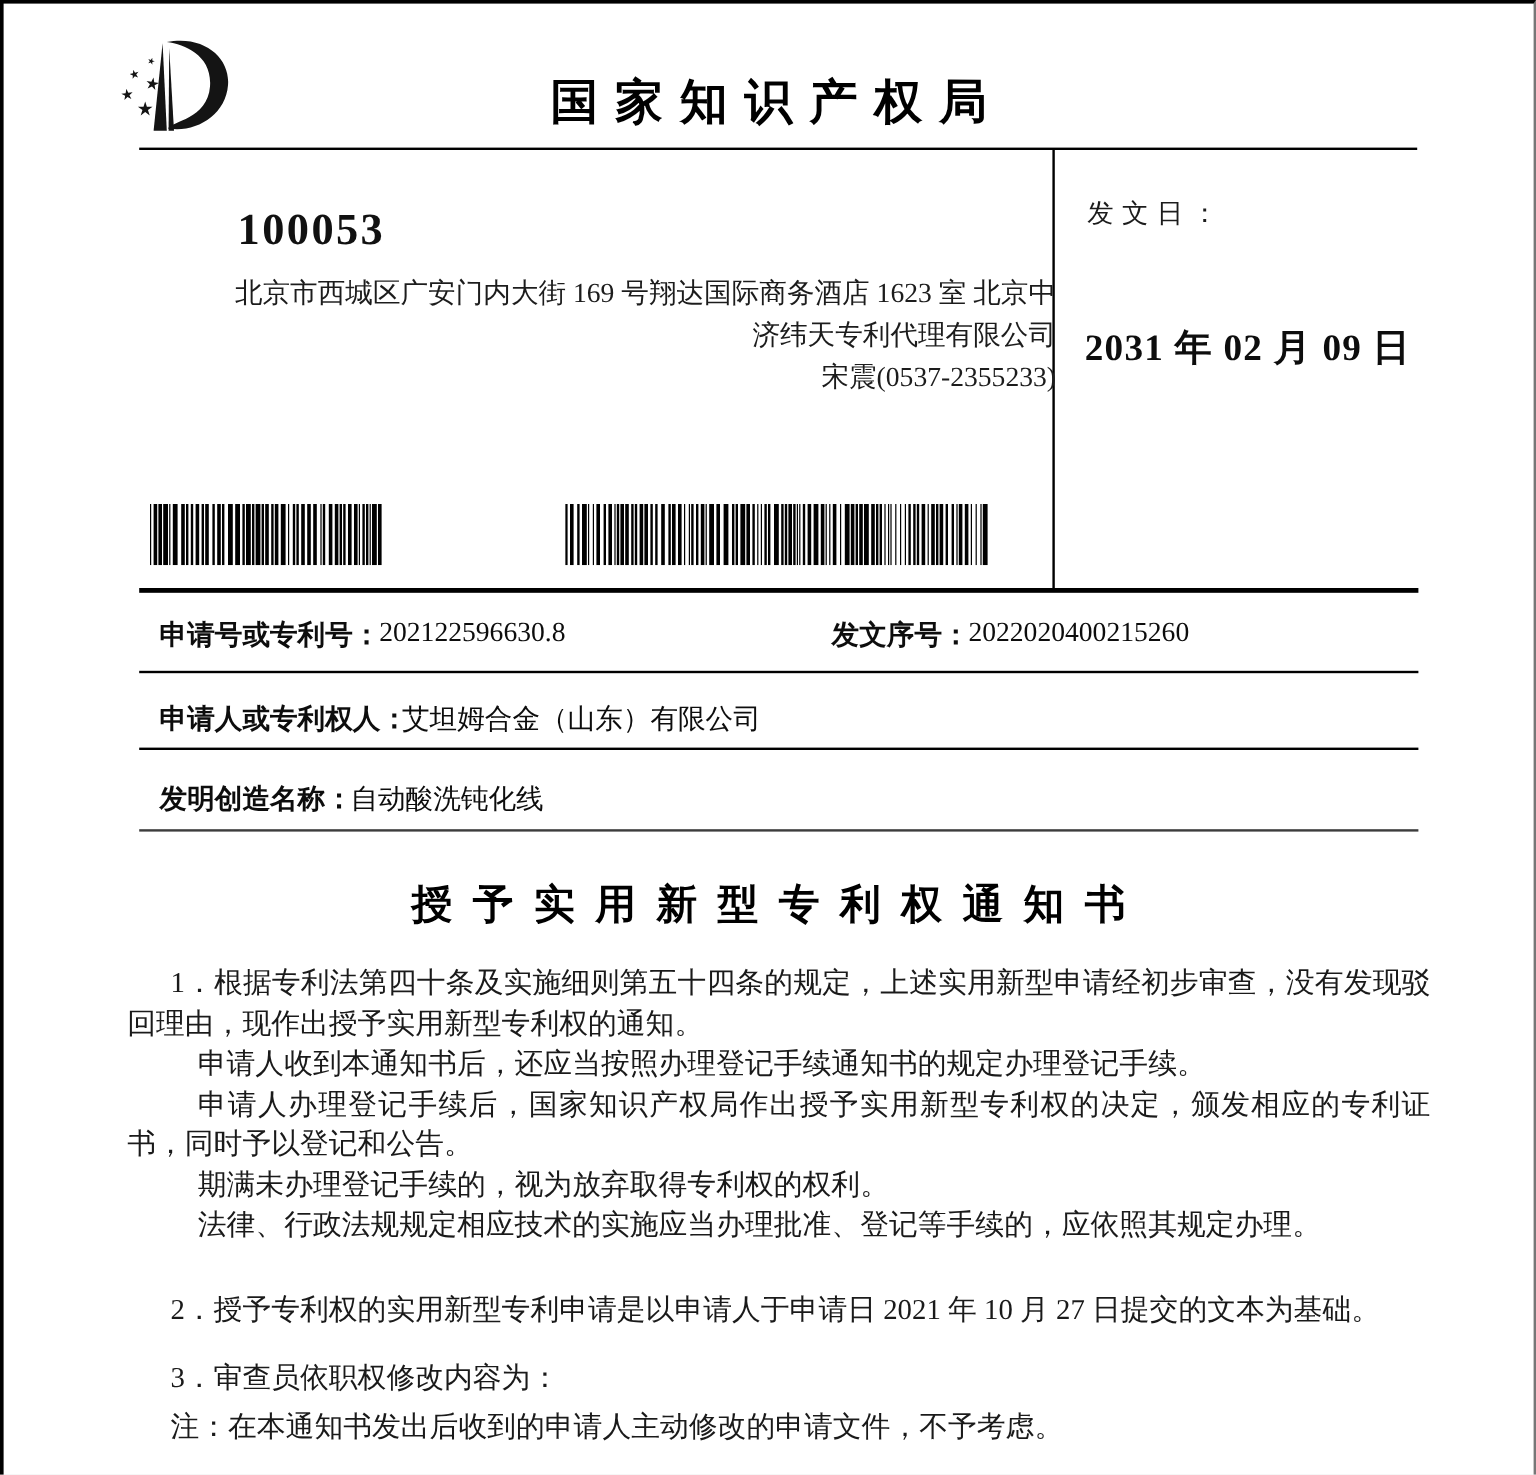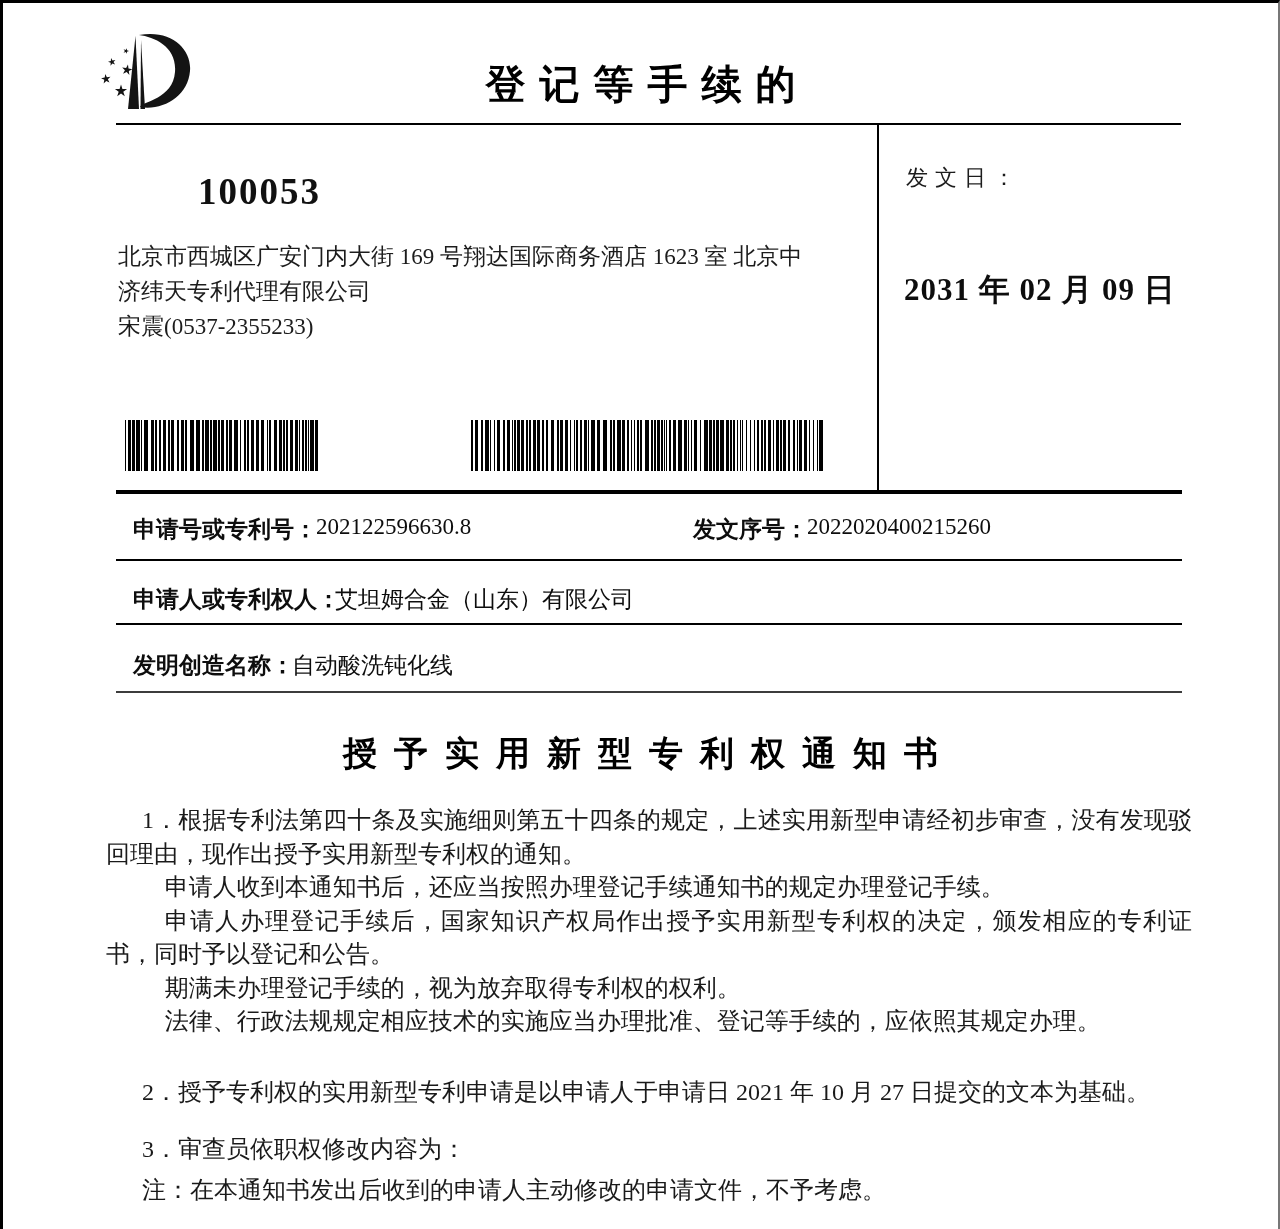--- a/index.html
+++ b/index.html
@@ -24,21 +24,21 @@
   .rule{background:#000;}
   .rule-top{left:113px;top:120px;width:1065px;height:2px;}
   .vline{left:874px;top:121px;width:2px;height:367px;}
   .rule-thick{left:113px;top:487px;width:1066px;height:4px;}
   .rule-a{left:113px;top:556px;width:1066px;height:2px;}
   .rule-b{left:113px;top:620px;width:1066px;height:2px;}
   .rule-c{left:113px;top:688px;width:1066px;height:2px;background:#3c3c3c;}
 
   
   .postal{left:154px;top:167px;font-size:37px;font-weight:bold;letter-spacing:2px;margin-left:41px;}
-  .addr{left:115px;top:236px;width:762px;text-align:left;font-size:23px;line-height:35px;color:#1c1c1c;}
+  .addr{left:115px;top:224px;width:762px;text-align:right;font-size:23px;line-height:35px;color:#1c1c1c;}
 
   
   .dispatch-label{left:903px;top:160px;font-size:22px;letter-spacing:7px;color:#1c1c1c;}
   .dispatch-date{left:901px;top:266px;font-size:31px;font-weight:600;letter-spacing:1px;color:#0d0d0d;}
 
   
   .barcode{top:417px;height:51px;display:flex;align-items:stretch;overflow:hidden;}
   #barcode1{left:122px;width:196px;}
   #barcode2{left:468px;width:357px;}
   .bar{flex:none;height:100%;background:#000;}
@@ -89,21 +89,21 @@
           <path d="M0,-10 L2.2,-3.1 L9.5,-3.1 L3.6,1.2 L5.9,8.1 L0,3.8 L-5.9,8.1 L-3.6,1.2 L-9.5,-3.1 L-2.2,-3.1 Z"></path>
         </g>
 
       <polygon points="33,78 40.5,5 44,78"></polygon>
       <polygon points="46,9 50,78 45.5,78"></polygon>
 
       <path d="M 44 4 C 76 -2 97 18 95 40 C 93 65 68 80 45 76 C 48 70 78 68 80 41 C 82 16 60 6 44 4 Z"></path>
     </g>
   </svg>
 
-  <div class="abs agency-title">登记等手续的</div>
+  <div class="abs agency-title">国家知识产权局</div>
 
   <div class="abs rule rule-top"></div>
   <div class="abs rule vline"></div>
 
   <div class="abs postal">100053</div>
   <div class="abs addr">
     <div>北京市西城区广安门内大街 169 号翔达国际商务酒店 1623 室  北京中</div>
     <div>济纬天专利代理有限公司</div>
     <div>宋震(0537-2355233)</div>
   </div>

